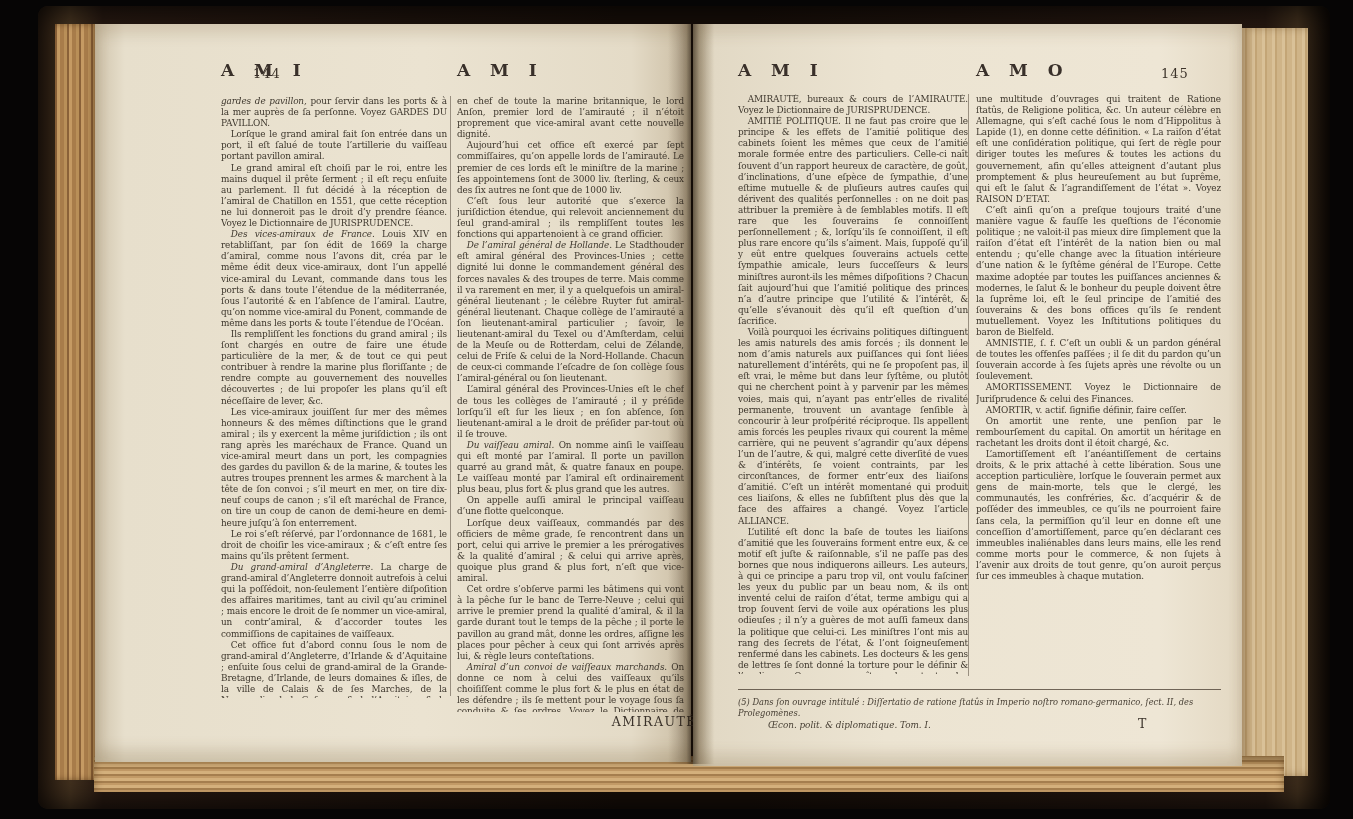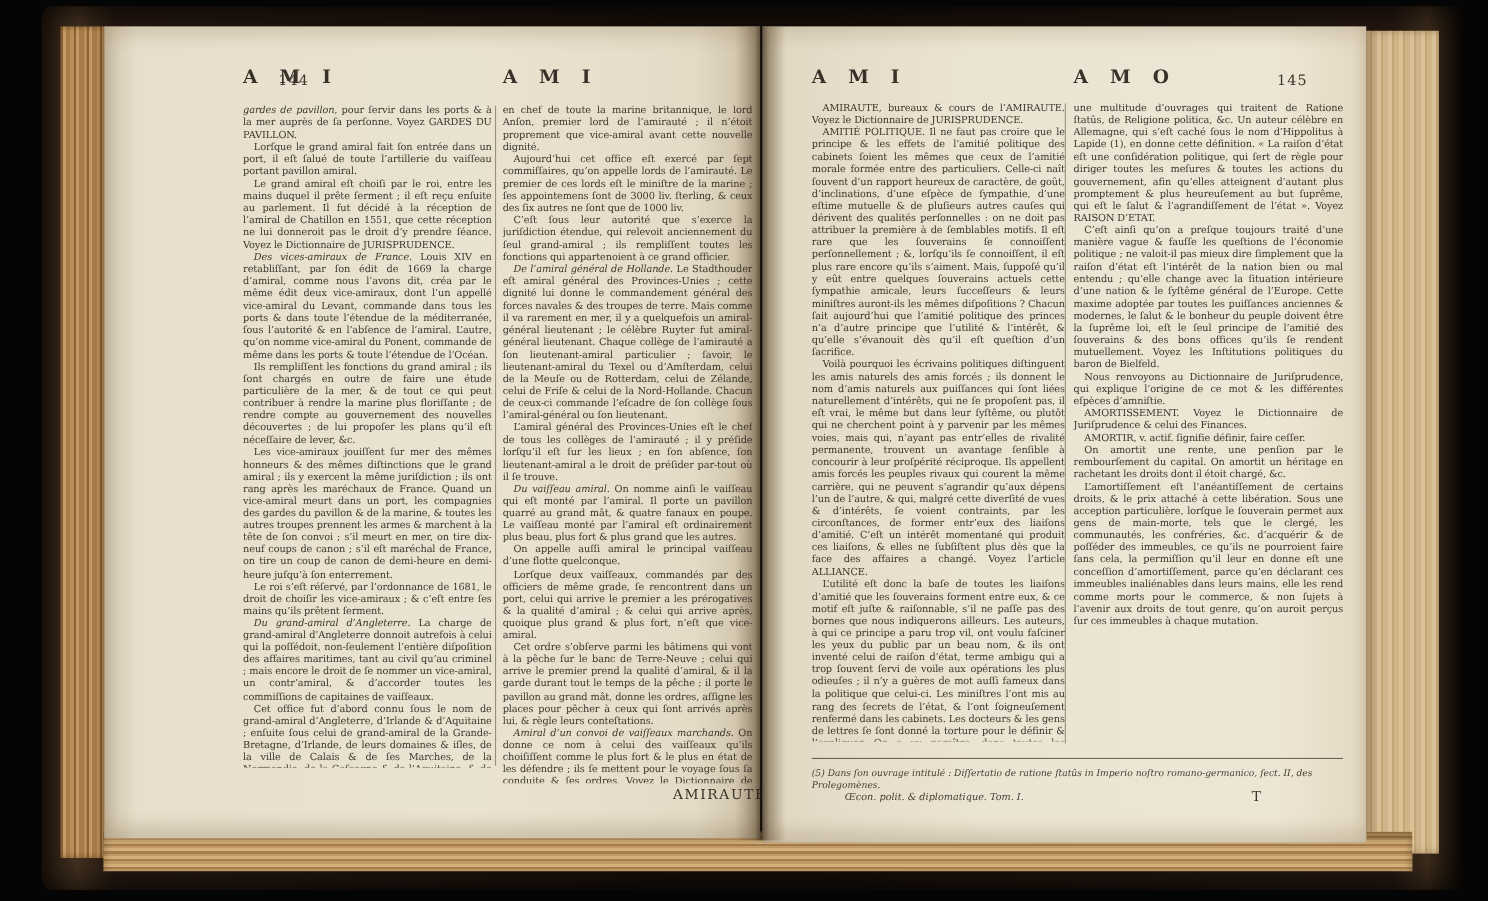--- a/index.html
+++ b/index.html
@@ -91,21 +91,21 @@
       <div class="colrule" style="left:275px;top:70px;height:582px;"></div>
       <div class="col" style="left:45px;top:70px;width:230px;height:580px;">
           <p>AMIRAUTÉ, bureaux &amp; cours de l’AMIRAUTÉ. Voyez le Dictionnaire de JURISPRUDENCE.</p>
           <p>AMITIÉ POLITIQUE. Il ne faut pas croire que le principe &amp; les effets de l’amitié politique des cabinets ſoient les mêmes que ceux de l’amitié morale formée entre des particuliers. Celle-ci naît ſouvent d’un rapport heureux de caractère, de goût, d’inclinations, d’une eſpèce de ſympathie, d’une eſtime mutuelle &amp; de pluſieurs autres cauſes qui dérivent des qualités perſonnelles : on ne doit pas attribuer la première à de ſemblables motifs. Il eſt rare que les ſouverains ſe connoiſſent perſonnellement ; &amp;, lorſqu’ils ſe connoiſſent, il eſt plus rare encore qu’ils s’aiment. Mais, ſuppoſé qu’il y eût entre quelques ſouverains actuels cette ſympathie amicale, leurs ſucceſſeurs &amp; leurs miniſtres auront-ils les mêmes diſpoſitions ? Chacun ſait aujourd’hui que l’amitié politique des princes n’a d’autre principe que l’utilité &amp; l’intérêt, &amp; qu’elle s’évanouit dès qu’il eſt queſtion d’un ſacrifice.</p>
           <p>Voilà pourquoi les écrivains politiques diſtinguent les amis naturels des amis forcés ; ils donnent le nom d’amis naturels aux puiſſances qui ſont liées naturellement d’intérêts, qui ne ſe propoſent pas, il eſt vrai, le même but dans leur ſyſtême, ou plutôt qui ne cherchent point à y parvenir par les mêmes voies, mais qui, n’ayant pas entr’elles de rivalité permanente, trouvent un avantage ſenſible à concourir à leur proſpérité réciproque. Ils appellent amis forcés les peuples rivaux qui courent la même carrière, qui ne peuvent s’agrandir qu’aux dépens l’un de l’autre, &amp; qui, malgré cette diverſité de vues &amp; d’intérêts, ſe voient contraints, par les circonſtances, de former entr’eux des liaiſons d’amitié. C’eſt un intérêt momentané qui produit ces liaiſons, &amp; elles ne ſubſiſtent plus dès que la face des affaires a changé. Voyez l’article ALLIANCE.</p>
           <p>L’utilité eſt donc la baſe de toutes les liaiſons d’amitié que les ſouverains forment entre eux, &amp; ce motif eſt juſte &amp; raiſonnable, s’il ne paſſe pas des bornes que nous indiquerons ailleurs. Les auteurs, à qui ce principe a paru trop vil, ont voulu faſciner les yeux du public par un beau nom, &amp; ils ont inventé celui de raiſon d’état, terme ambigu qui a trop ſouvent ſervi de voile aux opérations les plus odieuſes ; il n’y a guères de mot auſſi fameux dans la politique que celui-ci. Les miniſtres l’ont mis au rang des ſecrets de l’état, &amp; l’ont ſoigneuſement renfermé dans les cabinets. Les docteurs &amp; les gens de lettres ſe ſont donné la torture pour le définir &amp; l’expliquer. On a vu paroître, dans toutes les langues,</p>
         </div>
       <div class="col" style="left:283px;top:70px;width:245px;height:580px;">
           <p class="noindent">une multitude d’ouvrages qui traitent de Ratione ſtatûs, de Religione politica, &amp;c. Un auteur célèbre en Allemagne, qui s’eſt caché ſous le nom d’Hippolitus à Lapide (1), en donne cette définition. « La raiſon d’état eſt une conſidération politique, qui ſert de règle pour diriger toutes les meſures &amp; toutes les actions du gouvernement, afin qu’elles atteignent d’autant plus promptement &amp; plus heureuſement au but ſuprême, qui eſt le ſalut &amp; l’agrandiſſement de l’état ». Voyez RAISON D’ETAT.</p>
           <p>C’eſt ainſi qu’on a preſque toujours traité d’une manière vague &amp; fauſſe les queſtions de l’économie politique ; ne valoit-il pas mieux dire ſimplement que la raiſon d’état eſt l’intérêt de la nation bien ou mal entendu ; qu’elle change avec la ſituation intérieure d’une nation &amp; le ſyſtême général de l’Europe. Cette maxime adoptée par toutes les puiſſances anciennes &amp; modernes, le ſalut &amp; le bonheur du peuple doivent être la ſuprême loi, eſt le ſeul principe de l’amitié des ſouverains &amp; des bons offices qu’ils ſe rendent mutuellement. Voyez les Inſtitutions politiques du baron de Bielfeld.</p>
-          <p>Nous renvoyons au Dictionnaire de Juriſprudence, qui explique l’origine de ce mot &amp; les différentes eſpèces d’amniſtie.</p>
+          <p>AMNISTIE, ſ. f. C’eſt un oubli &amp; un pardon général de toutes les offenſes paſſées ; il ſe dit du pardon qu’un ſouverain accorde à ſes ſujets après une révolte ou un ſoulevement.</p>
           <p>AMORTISSEMENT. Voyez le Dictionnaire de Juriſprudence &amp; celui des Finances.</p>
           <p>AMORTIR, v. actif. ſignifie définir, faire ceſſer.</p>
           <p>On amortit une rente, une penſion par le rembourſement du capital. On amortit un héritage en rachetant les droits dont il étoit chargé, &amp;c.</p>
           <p>L’amortiſſement eſt l’anéantiſſement de certains droits, &amp; le prix attaché à cette libération. Sous une acception particulière, lorſque le ſouverain permet aux gens de main-morte, tels que le clergé, les communautés, les confréries, &amp;c. d’acquérir &amp; de poſſéder des immeubles, ce qu’ils ne pourroient faire ſans cela, la permiſſion qu’il leur en donne eſt une conceſſion d’amortiſſement, parce qu’en déclarant ces immeubles inaliénables dans leurs mains, elle les rend comme morts pour le commerce, &amp; non ſujets à l’avenir aux droits de tout genre, qu’on auroit perçus ſur ces immeubles à chaque mutation.</p>
         </div>
       <div class="fnrule" style="left:45px;top:665px;width:483px;"></div>
       <div class="footnote" style="left:45px;top:673px;width:483px;">(5) Dans ſon ouvrage intitulé : Diſſertatio de ratione ſtatûs in Imperio noſtro romano-germanico, ſect. II, des Prolegomènes.</div>
       <div class="signature" style="left:75px;top:696px;width:320px;">Œcon. polit. &amp; diplomatique. Tom. I.</div>
       <div class="catchword" style="left:445px;top:692px;">T</div>
     </div>

